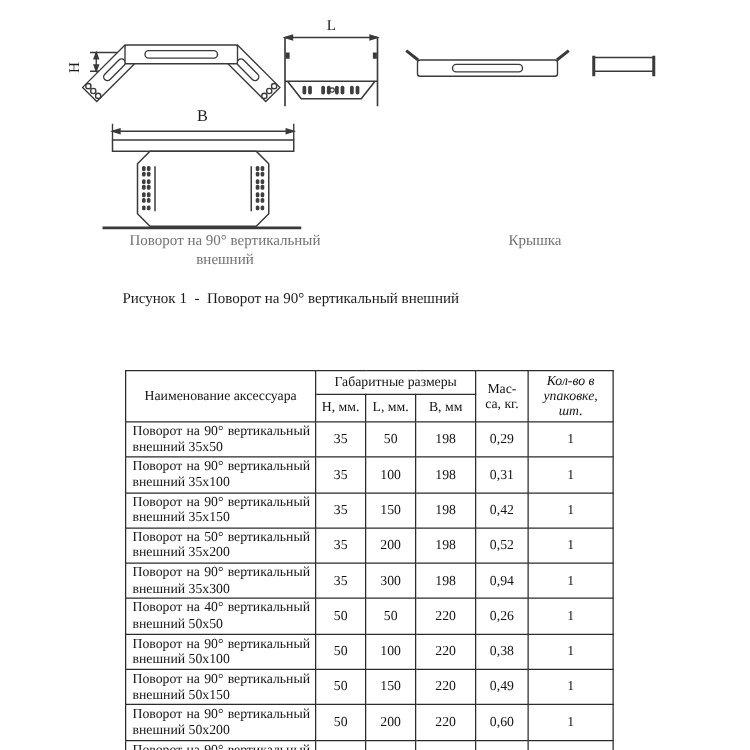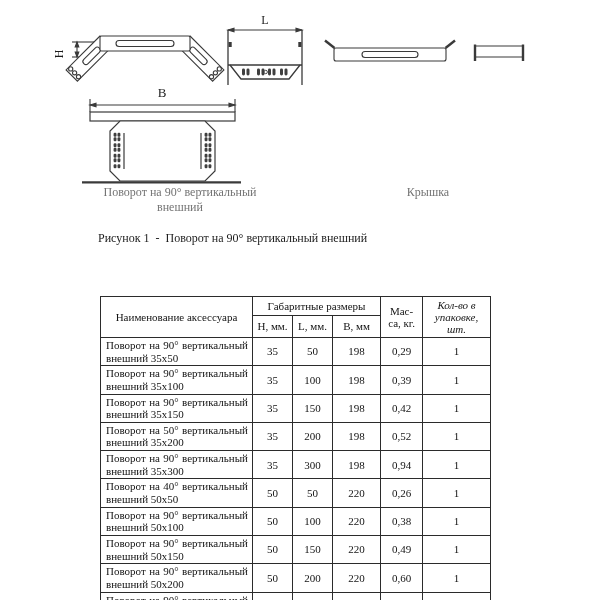--- a/index.html
+++ b/index.html
@@ -187,21 +187,21 @@
         <td>50</td>
         <td>198</td>
         <td>0,29</td>
         <td>1</td>
       </tr>
     <tr>
         <td class="name">Поворот на 90° вертикальный внешний 35x100</td>
         <td>35</td>
         <td>100</td>
         <td>198</td>
-        <td>0,39</td>
+        <td>0,31</td>
         <td>1</td>
       </tr>
         <tr>
         <td class="name">Поворот на 90° вертикальный внешний 35x150</td>
         <td>35</td>
         <td>150</td>
         <td>198</td>
         <td>0,42</td>
         <td>1</td>
       </tr>

